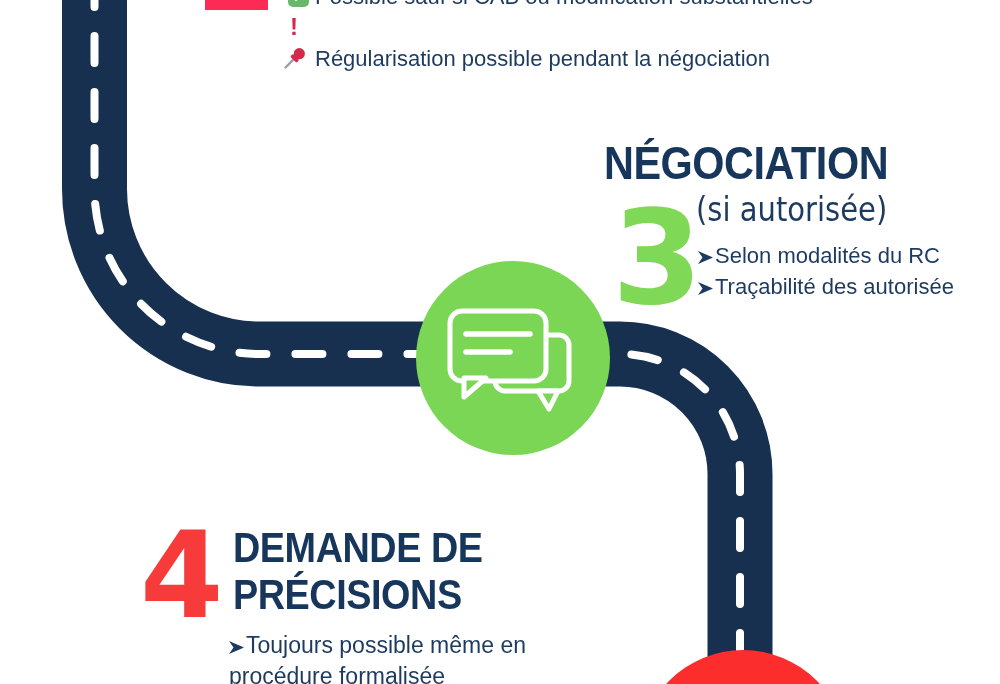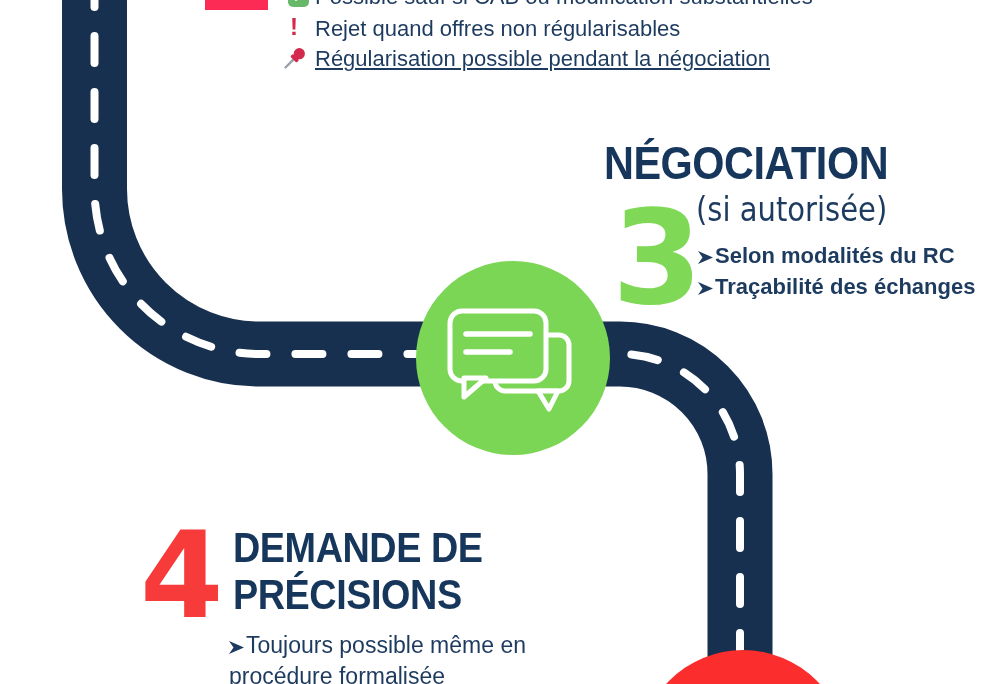--- a/index.html
+++ b/index.html
@@ -38,21 +38,21 @@
   .s3-sub{
     left:696px;top:191px;color:#1D3A5F;font-size:33px;line-height:38px;
     font-family:"DejaVu Sans", sans-serif;transform:scaleX(.88);transform-origin:left;
     white-space:nowrap;z-index:4;
   }
   .s3-num{
     left:612px;top:193px;color:#7FD957;font-size:130px;font-weight:bold;line-height:130px;
     font-family:"DejaVu Sans", sans-serif;z-index:4;
   }
   .s3-bullets{left:698px;top:240px;z-index:4;}
-  .bullet-line{color:#1D3A5F;font-size:22px;line-height:31px;white-space:nowrap;font-weight:bold;}
+  .bullet-line{color:#1D3A5F;font-size:22px;line-height:31px;white-space:nowrap;}
   .arrow{
     display:inline-block;width:15px;height:13px;background:#1D3A5F;margin-right:2px;
     clip-path:polygon(0 0,100% 50%,0 100%,30% 50%);transform:translateY(1px);
   }
   
   .s4-num{
     left:140px;top:516px;color:#F73B3B;font-size:120px;font-weight:bold;line-height:120px;
     font-family:"DejaVu Sans", sans-serif;z-index:4;
   }
   .s4-title{
@@ -74,30 +74,29 @@
   </svg>
 
   <div class="abs step2-remnant"></div>
 
   <div class="abs check-box">
     <span>✓</span>
   </div>
   <div class="abs note" style="left:315px;top:-16px;">Possible sauf si CAB ou modification substantielles</div>
 
   <div class="abs excl">!</div>
-  <div class="abs note" style="left:315px;top:16px;">Rejet quand offres non régularisables</div>
 
   <svg class="abs pin-svg" width="28" height="28" viewBox="0 0 28 28">
     <g transform="rotate(45 14 14)">
       <line x1="14" y1="15" x2="14" y2="26" stroke="#9aa0ab" stroke-width="2.4" stroke-linecap="round"></line>
       <rect x="9.5" y="11" width="9" height="4" rx="1.5" fill="#D3294C"></rect>
       <circle cx="14" cy="6.5" r="5.6" fill="#D3294C"></circle>
     </g>
   </svg>
-  <div class="abs note" style="left:315px;top:46px;text-decoration:underline;">Régularisation possible pendant la négociation</div>
+  <div class="abs note" style="left:315px;top:46px;">Régularisation possible pendant la négociation</div>
 
   <div class="abs chat-circle">
     <svg class="abs" style="left:30px;top:46px;" width="132" height="106" viewBox="0 0 132 106">
 
       <rect x="49" y="28" width="74" height="56" rx="10" fill="#7CD656" stroke="#ffffff" stroke-width="5"></rect>
       <path d="M 92 84 L 103 102 L 112 84 Z" fill="#7CD656" stroke="#ffffff" stroke-width="5" stroke-linejoin="round"></path>
 
       <rect x="4" y="4" width="96" height="70" rx="12" fill="#7CD656" stroke="#ffffff" stroke-width="5"></rect>
       <path d="M 18 71 L 18 90 L 40 71 Z" fill="#7CD656" stroke="#ffffff" stroke-width="5" stroke-linejoin="round"></path>
       <line x1="20" y1="27" x2="84" y2="27" stroke="#ffffff" stroke-width="5.5" stroke-linecap="round"></line>
@@ -105,21 +104,21 @@
     </svg>
   </div>
 
   <div class="abs red-circle"></div>
 
   <div class="abs s3-num">3</div>
   <div class="abs s3-title">NÉGOCIATION</div>
   <div class="abs s3-sub">(si autorisée)</div>
   <div class="abs s3-bullets">
     <div class="bullet-line"><span class="arrow"></span><span>Selon modalités du RC</span></div>
-    <div class="bullet-line"><span class="arrow"></span><span>Traçabilité des échanges</span></div>
+    <div class="bullet-line"><span class="arrow"></span><span>Traçabilité des autorisée</span></div>
   </div>
 
   <div class="abs s4-num">4</div>
   <div class="abs s4-title">
     <div>DEMANDE DE</div>
     <div>PRÉCISIONS</div>
   </div>
   <div class="abs s4-bullet"><span class="arrow"></span><span>Toujours possible même en procédure formalisée</span></div>
 
 </div>

